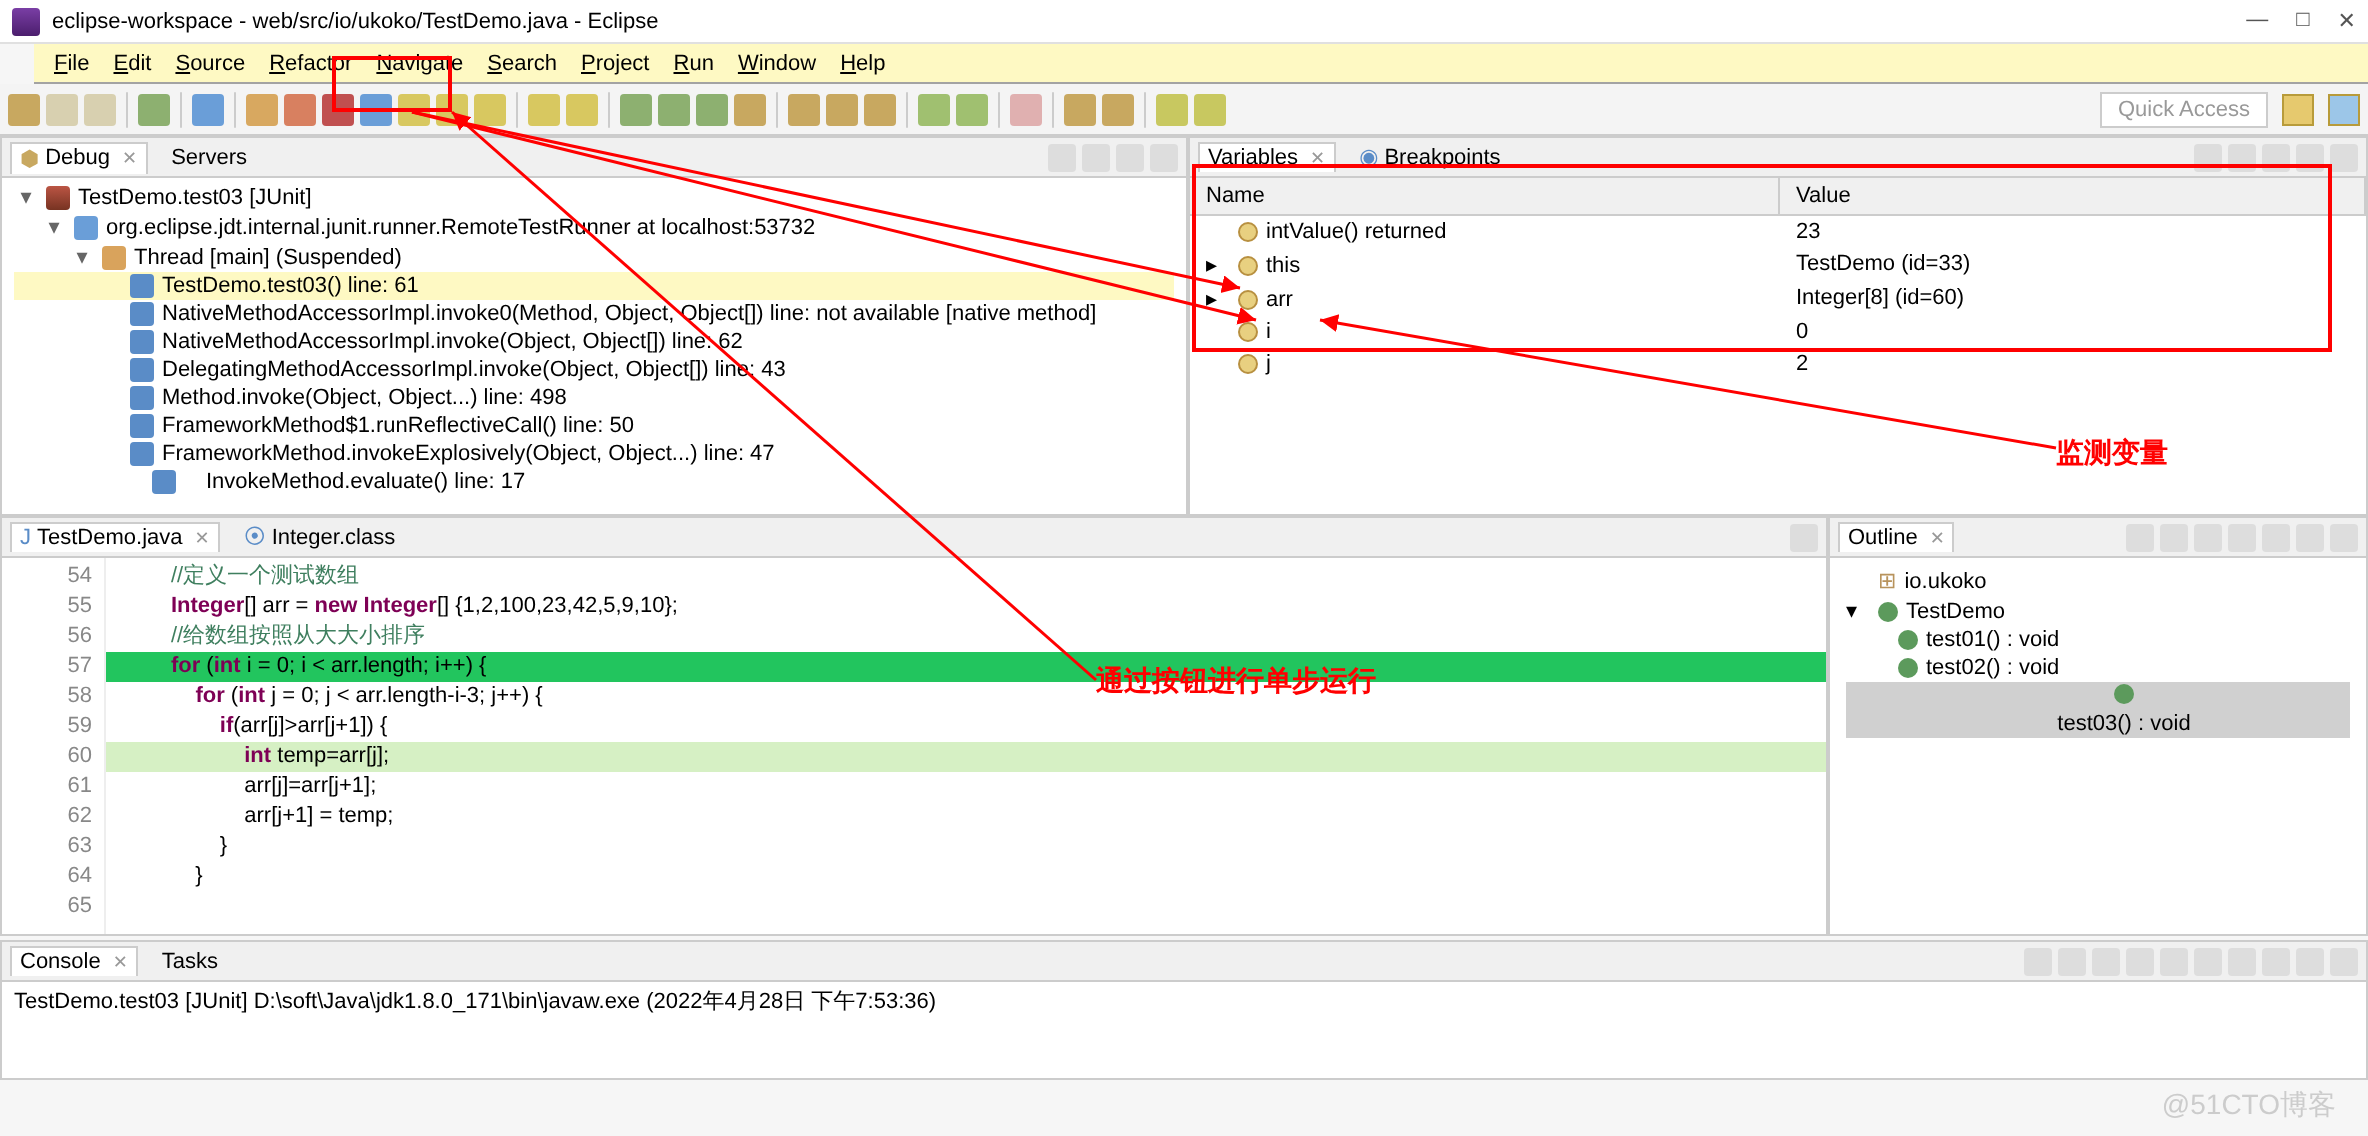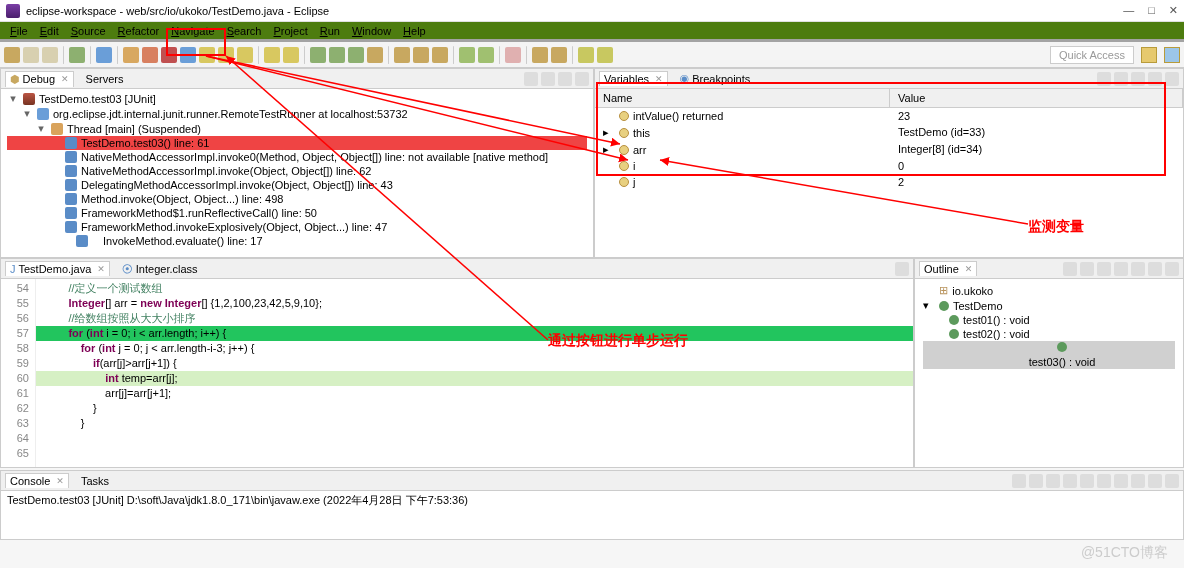--- a/index.html
+++ b/index.html
@@ -1,53 +1,53 @@
 <!DOCTYPE html>
 <html><head>
 <meta charset="utf-8">
 <style>
 * { margin: 0; padding: 0; box-sizing: border-box; font-family: "Segoe UI", Tahoma, sans-serif; font-size: 11px; }
 body { background: #f6f6f6; width: 1184px; height: 568px; overflow: hidden; position: relative; }
 .titlebar { display: flex; align-items: center; height: 22px; background: #fff; padding: 0 6px; border-bottom: 1px solid #e0e0e0; }
 .titlebar .ico { width: 14px; height: 14px; background: linear-gradient(#7a3ea5,#4b1e6d); border-radius: 2px; margin-right: 6px; }
 .winbtns { margin-left: auto; display: flex; gap: 14px; font-size: 14px; color: #555; }
-.menubar { display: flex; gap: 4px; height: 20px; background: #4d7c0f; padding: 0 6px; align-items: center; border-bottom: 3px solid #a3a3a3; }
+.menubar { display: flex; gap: 4px; height: 20px; background: #fef9c3; padding: 0 6px; align-items: center; border-bottom: 1px solid #a3a3a3; margin-left: 17px; }
 .menubar span { padding: 2px 4px; cursor: default; }
 .menubar span u { text-decoration: underline; }
 .toolbar { display: flex; align-items: center; height: 26px; background: #f4f4f4; padding: 0 4px; border-bottom: 1px solid #ccc; gap: 3px; position: relative; }
 .tbico { width: 16px; height: 16px; display: inline-block; border-radius: 2px; }
 .tbico.sep { width: 1px; height: 18px; background: #ccc; margin: 0 2px; }
 .quickaccess { margin-left: auto; background: #fff; border: 1px solid #ccc; padding: 2px 8px; color: #999; }
 .persp { width: 16px; height: 16px; background: #e6c96e; border: 1px solid #b89b3a; margin-left: 4px; }
 .workarea { display: flex; height: 190px; }
 .pane { background: #fff; border: 1px solid #ccc; display: flex; flex-direction: column; }
 .pane-tabs { display: flex; align-items: center; height: 20px; background: #f0f0f0; border-bottom: 1px solid #ccc; padding: 0 4px; gap: 8px; }
 .tab { display: flex; align-items: center; gap: 3px; padding: 1px 4px; }
 .tab.active { background: #fff; border: 1px solid #ccc; border-bottom: none; }
 .tab .close { color: #999; font-size: 9px; margin-left: 3px; }
 .pane-tools { margin-left: auto; display: flex; gap: 3px; align-items: center; }
 .pane-tools .i { width: 14px; height: 14px; background: #ddd; border-radius: 2px; }
 .tree { padding: 2px 6px; overflow: auto; flex: 1; font-size: 11px; }
 .tree-row { display: flex; align-items: center; gap: 4px; padding: 1px 0; white-space: nowrap; }
-.tree-row.sel { background: #ef4444; }
+.tree-row.sel { background: #fef9c3; }
 .tgl { width: 12px; color: #666; text-align: center; }
 .ico-sm { width: 12px; height: 12px; background: #6a9ed8; border-radius: 2px; }
 .ico-sm.ju { background: linear-gradient(#b54,#732); }
 .ico-sm.th { background: #d9a35c; }
 .ico-sm.st { background: #5a8cc7; }
 .vars { flex: 1; position: relative; }
 .vars-head { display: flex; background: #f0f0f0; border-bottom: 1px solid #ccc; }
 .vars-head div { padding: 3px 8px; border-right: 1px solid #ccc; }
 .vars-row { display: flex; padding: 2px 8px; }
 .vars-row div:first-child { flex: 0 0 295px; display: flex; align-items: center; gap: 4px; }
 .vars-row .bullet { width: 10px; height: 10px; border-radius: 50%; background: #e8d080; border: 1px solid #b89040; }
 .codearea { display: flex; height: 210px; }
 .editor { flex: 1; background: #fff; border: 1px solid #ccc; display: flex; flex-direction: column; }
 .code-body { display: flex; flex: 1; overflow: hidden; font-family: Consolas, monospace; font-size: 12px; line-height: 15px; }
-.gutter { width: 35px; background: #fff; color: #888; text-align: right; padding: 2px 6px 2px 2px; border-right: 1px solid #eee; }
+.gutter { width: 52px; background: #fff; color: #888; text-align: right; padding: 2px 6px 2px 2px; border-right: 1px solid #eee; }
 .code-lines { flex: 1; padding: 2px 0; position: relative; }
 .code-lines .ln { padding: 0 8px; white-space: pre; }
 .code-lines .ln.hil { background: #d6f0c4; }
 .code-lines .ln.cur { background: #22c55e; }
 .kw { color: #7e0055; font-weight: bold; }
 .com { color: #3f7f5f; }
 .outline { width: 270px; background: #fff; border: 1px solid #ccc; display: flex; flex-direction: column; }
 .outline-body { padding: 4px 8px; }
 .ol-row { display: flex; align-items: center; gap: 4px; padding: 1px 0; }
 .ol-row.sel { background: #d0d0d0; flex-direction: column; }
@@ -244,21 +244,21 @@
               <span>this</span>
             </div>
             <div>TestDemo  (id=33)</div>
           </div>
           <div class="vars-row">
             <div>
               <span style="width:12px;display:inline-block">▸ </span>
               <span class="bullet"></span>
               <span>arr</span>
             </div>
-            <div>Integer[8]  (id=34)</div>
+            <div>Integer[8]  (id=60)</div>
           </div>
           <div class="vars-row">
             <div>
               <span style="width:12px;display:inline-block"></span>
               <span class="bullet"></span>
               <span>i</span>
             </div>
             <div>0</div>
           </div>
           <div class="vars-row">
@@ -308,20 +308,21 @@
       <div class="code-lines" id="codelines">
           <div class="ln"><span class="com">        //定义一个测试数组</span></div>
           <div class="ln">        <span class="kw">Integer</span>[] arr = <span class="kw">new</span> <span class="kw">Integer</span>[] {1,2,100,23,42,5,9,10};</div>
           <div class="ln"><span class="com">        //给数组按照从大大小排序</span></div>
           <div class="ln"></div>
           <div class="ln cur">        <span class="kw">for</span> (<span class="kw">int</span> i = 0; i &lt; arr.length; i++) {</div>
           <div class="ln">            <span class="kw">for</span> (<span class="kw">int</span> j = 0; j &lt; arr.length-i-3; j++) {</div>
           <div class="ln">                <span class="kw">if</span>(arr[j]&gt;arr[j+1]) {</div>
           <div class="ln hil">                    <span class="kw">int</span> temp=arr[j];</div>
           <div class="ln">                    arr[j]=arr[j+1];</div>
+          <div class="ln">                    arr[j+1] = temp;</div>
           <div class="ln">                }</div>
           <div class="ln">            }</div>
         </div>
     </div>
   </div>
   <div class="outline">
     <div class="pane-tabs">
       <span class="tab active">
           <span>Outline</span>
           <span class="close">✕</span>

